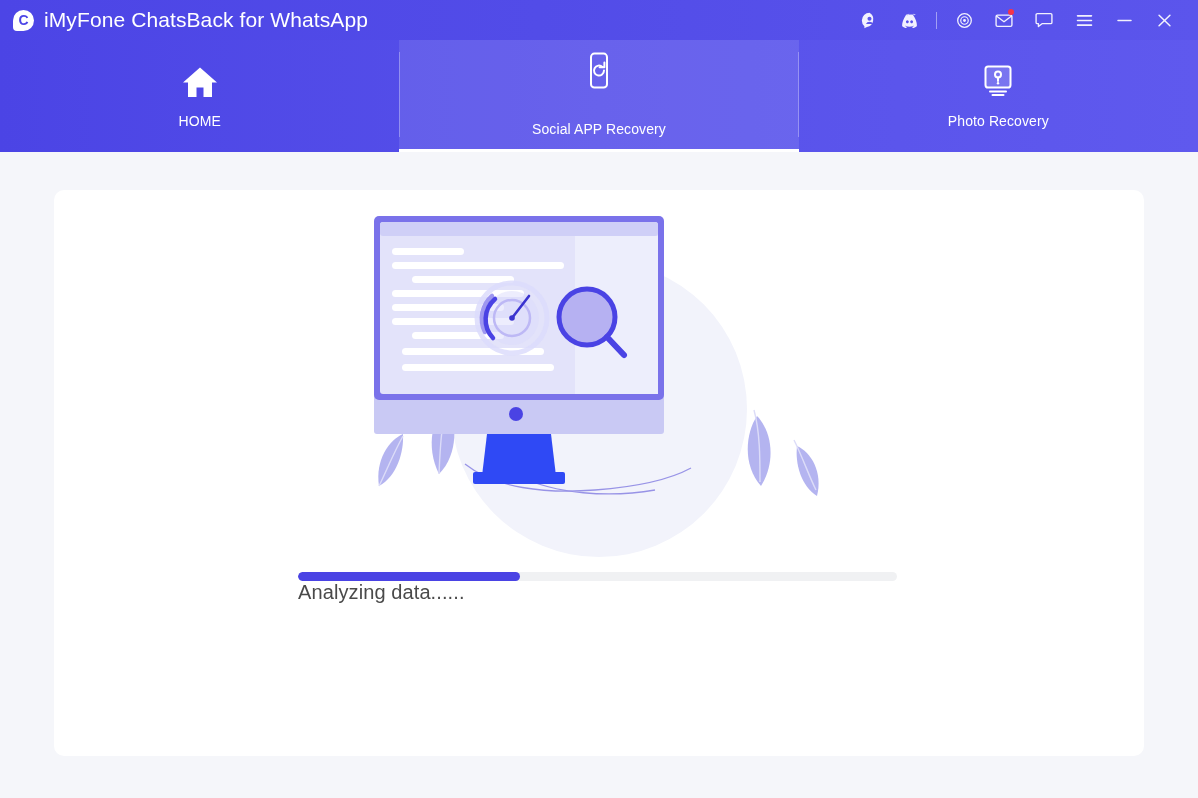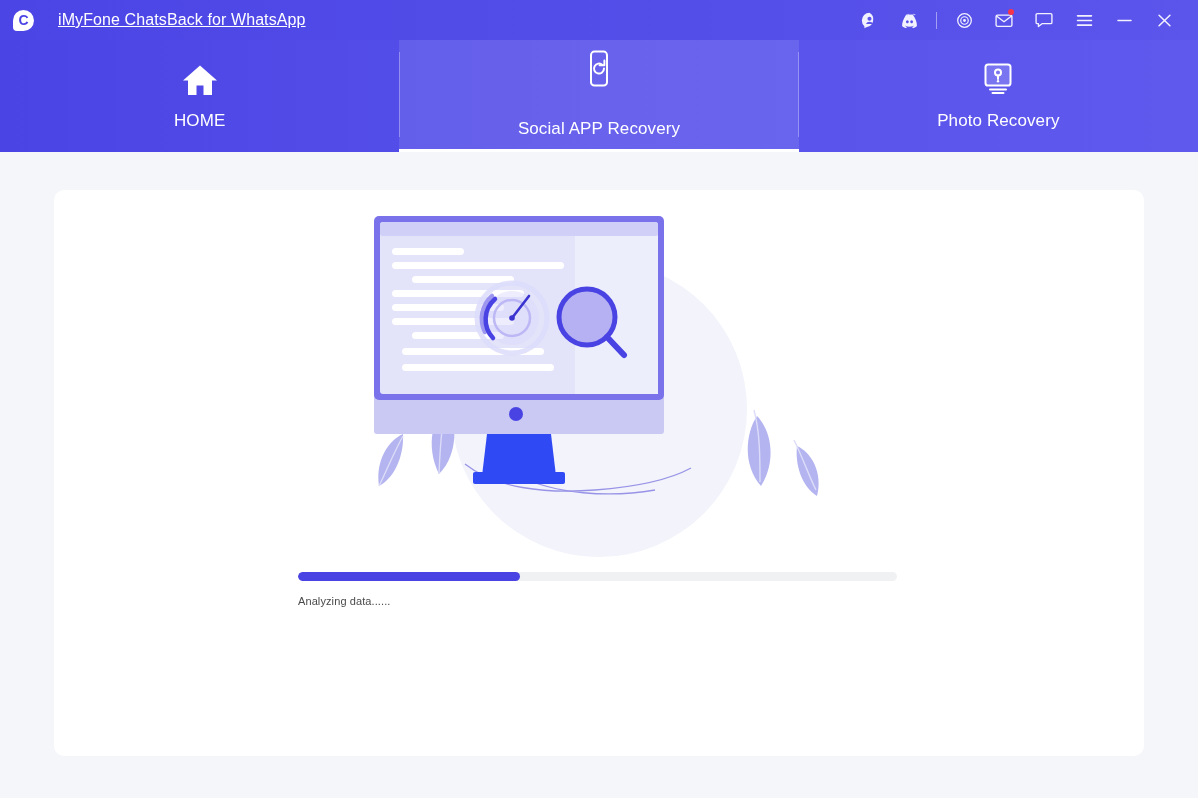--- a/index.html
+++ b/index.html
@@ -19,23 +19,22 @@
   .logo-wrap{ margin-left:13px; display:flex; align-items:center; }
   .logo{
     width:21px; height:21px; border-radius:50% 50% 50% 4px;
     background:#ffffff; display:flex; align-items:center; justify-content:center;
   }
   .logo span{
     font-size:14px; font-weight:bold; color:#4c45e6; line-height:1;
     font-family:"Liberation Sans", sans-serif;
   }
   .app-title{
-    margin-left:24px; color:#ffffff; font-size:16px; letter-spacing:.1px;
+    margin-left:10px; color:#ffffff; font-size:21px; letter-spacing:.1px;
     white-space:nowrap;
-    text-decoration:underline;
   }
   .tb-right{
     margin-left:auto; display:flex; align-items:center; height:40px;
     padding-right:14px;
   }
   .tb-btn{
     width:30px; height:30px; display:flex; align-items:center; justify-content:center;
     position:relative; margin:0 5px;
   }
   .tb-btn svg{ display:block; }
@@ -64,21 +63,21 @@
     gap:32px;
   }
   .tab.active::before,
   .tab.active::after{
     content:""; position:absolute; top:12px; bottom:12px; width:1px;
     background:rgba(255,255,255,.30);
   }
   .tab.active::before{ left:0; }
   .tab.active::after{ right:0; }
   .tab-icon{ height:36px; display:flex; align-items:center; justify-content:center; }
-  .tab-label{ font-size:17px; letter-spacing:.1px; }
+  .tab-label{ font-size:14px; letter-spacing:.1px; }
 
   
   .card{
     position:absolute; left:54px; top:190px; width:1090px; height:566px;
     background:#ffffff; border-radius:10px;
   }
 
   .illus{
     position:absolute; left:50%; top:24px; transform:translateX(-50%);
     width:460px; height:345px; overflow:hidden;
@@ -90,21 +89,21 @@
     position:absolute; left:244px; top:382px; width:600px;
   }
   .track{
     width:599px; height:9px; border-radius:5px; background:#f0f1f3;
     overflow:hidden;
   }
   .fill{
     height:9px; border-radius:5px; background:#4a43e4;
   }
   .status{
-    margin-top:14px; font-size:11px; color:#4a4a4a; letter-spacing:.1px;
+    font-size:20px; color:#4a4a4a; letter-spacing:.1px;
   }
 </style>
 </head>
 <body>
 
 <div class="titlebar">
 
   <div class="logo-wrap">
     <div class="logo">
       <span>C</span>

